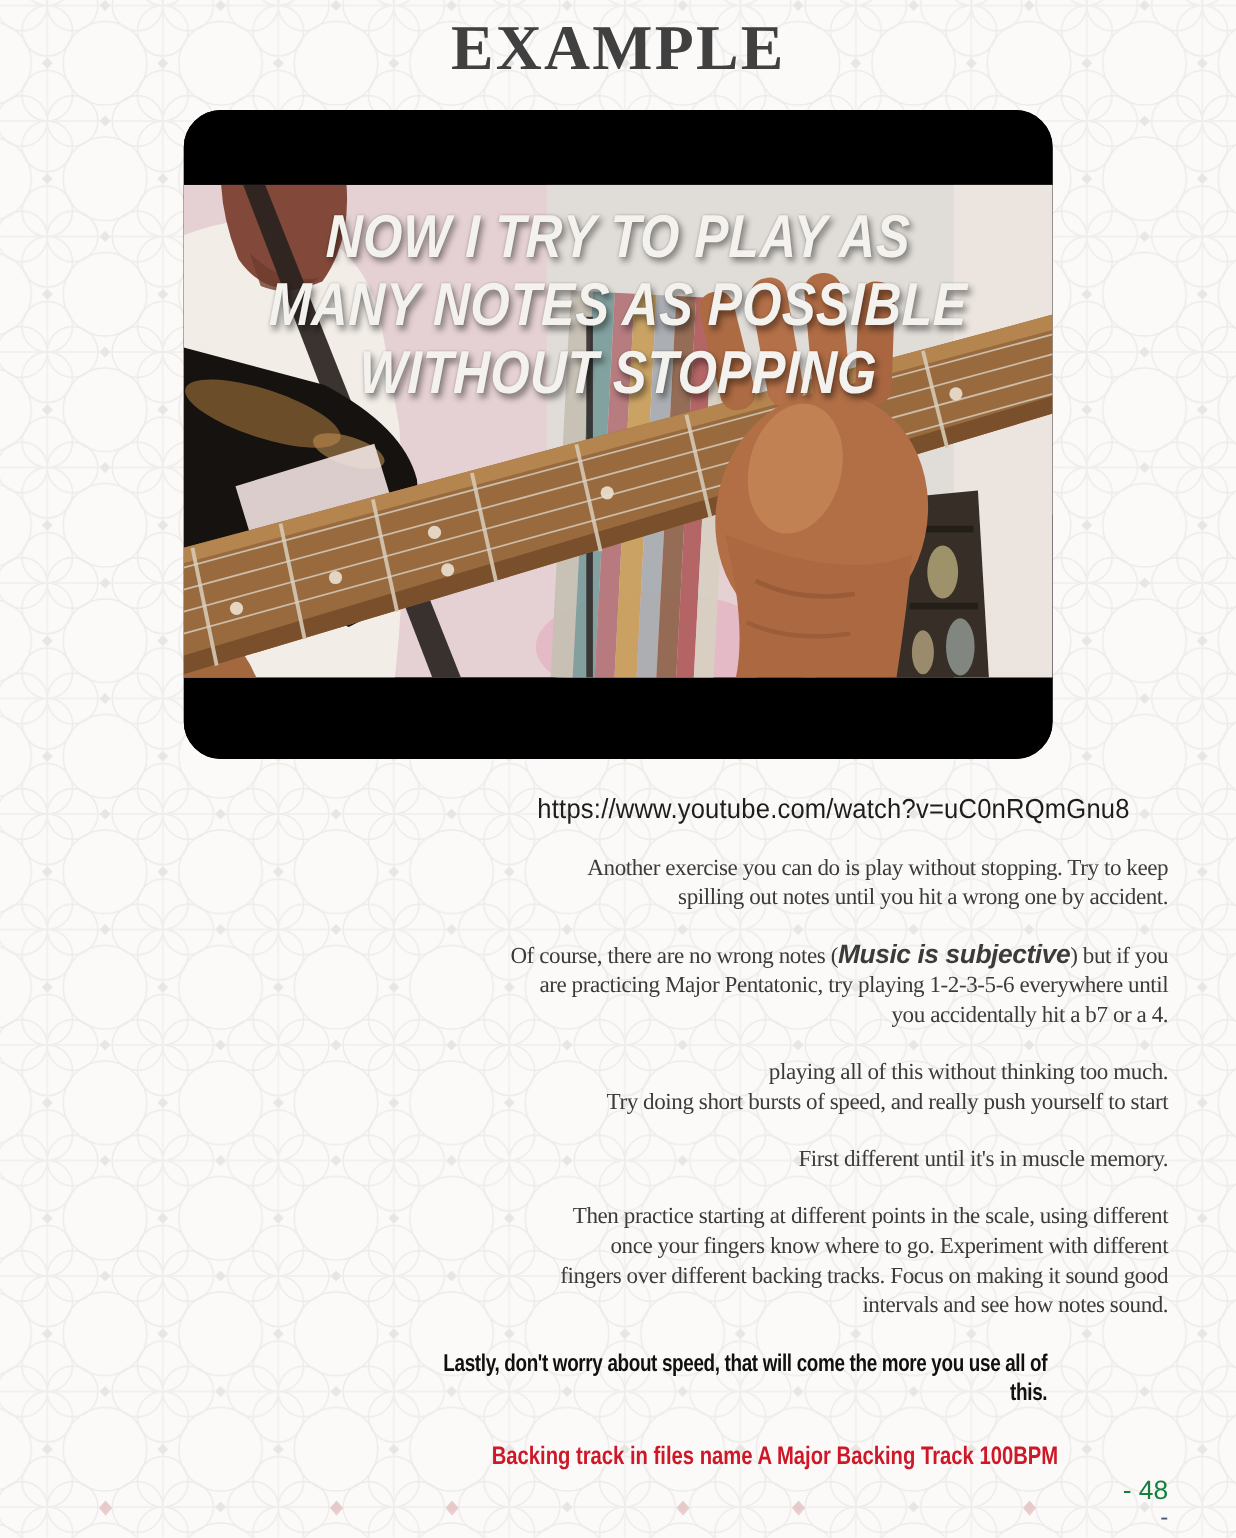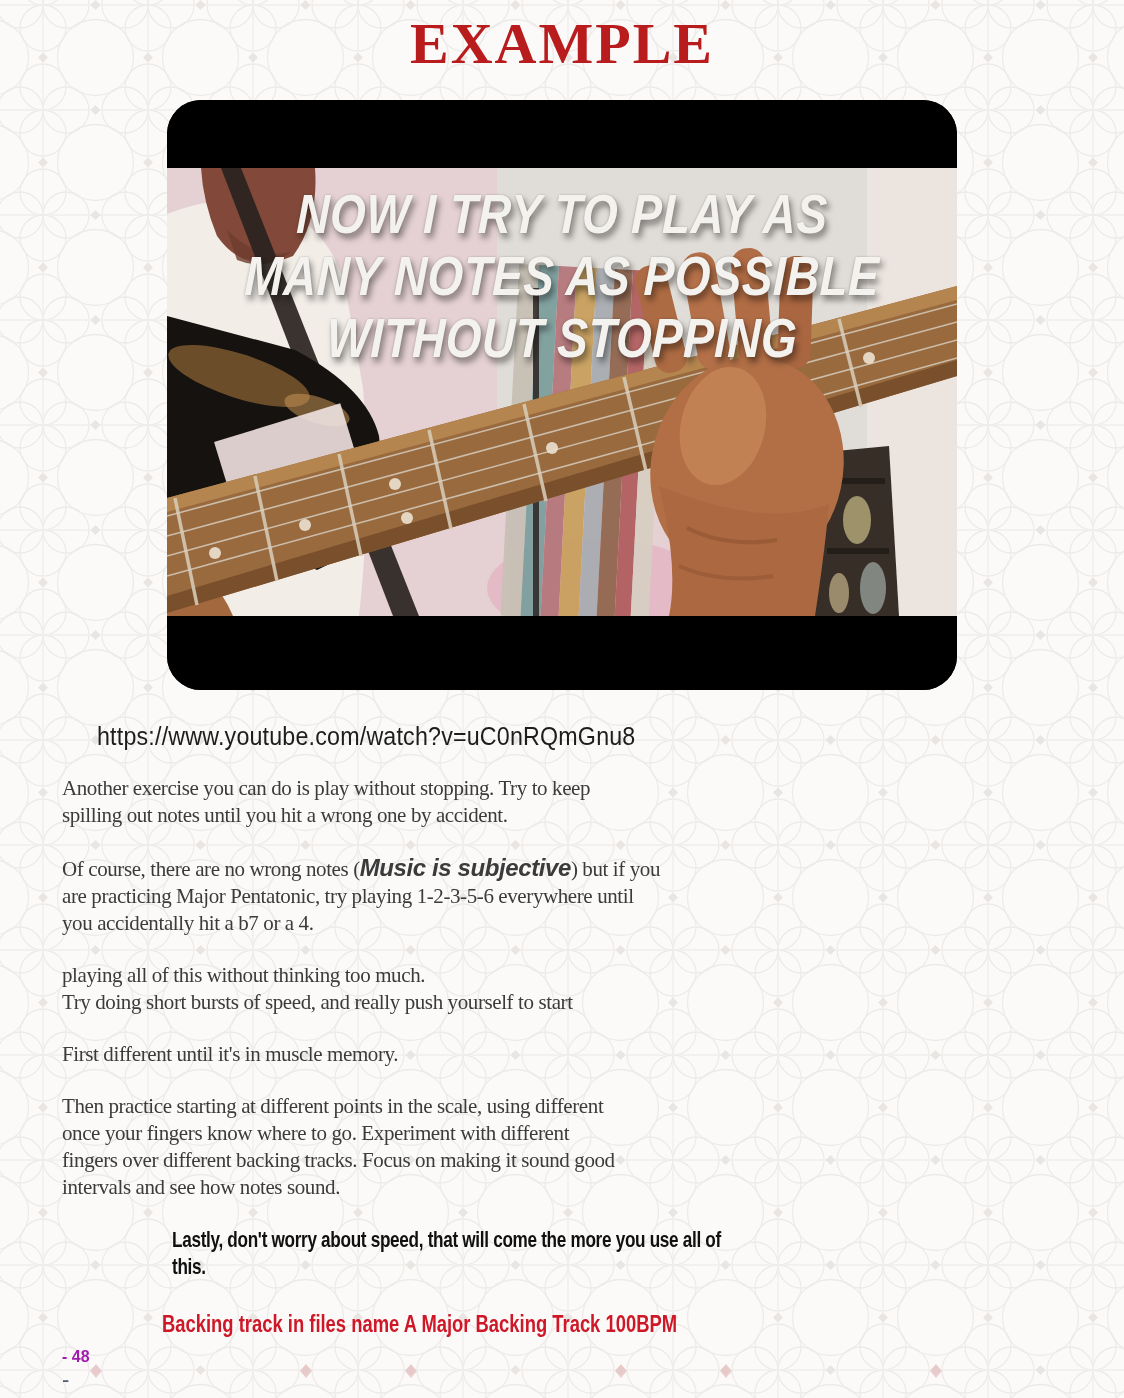--- a/index.html
+++ b/index.html
@@ -13,21 +13,21 @@
   .bg-pattern { position:absolute; left:0; top:0; z-index:0; }
   .page { position:relative; z-index:1; width:1124px; }
 
   .page-title {
     text-align:center;
     margin-top:10px;
     font-family:"Liberation Serif", serif;
     font-weight:bold;
     font-size:58px;
     letter-spacing:2px;
-    color:#b91c1c;
+    color:#404040;
   }
 
   .thumb {
     position:relative;
     width:790px; height:590px;
     margin:23px auto 0 auto;
     border-radius:34px;
     overflow:hidden;
     background:#000;
     cursor:pointer;
@@ -44,21 +44,21 @@
     font-weight:bold;
     font-size:51px;
     line-height:62px;
     color:#f4f2ef;
     letter-spacing:0.5px;
     transform:scale(0.9,1.08) skewX(-2deg);
     text-shadow:3px 4px 6px rgba(0,0,0,0.45), 0 0 2px rgba(0,0,0,0.25);
     white-space:nowrap;
   }
 
-  .content { width:1000px; margin:4px auto; text-align:left; color:#3b3b3b; }
+  .content { width:1000px; margin:4px auto; text-align:right; color:#3b3b3b; }
   .url-line {
     margin-top:32px; margin-bottom:22px;
     font-family:"Liberation Sans", sans-serif;
     font-size:25px;
     line-height:28px;
     letter-spacing:0.2px;
     color:#1d1d1d;
     transform:scaleX(0.93);
     transform-origin:center;
     white-space:nowrap;
@@ -88,24 +88,23 @@
     font-size:23px;
     line-height:27px;
     color:#ce1727;
     transform:scaleX(0.8);
     transform-origin:center;
     white-space:nowrap;
   }
   .page-num {
     margin-top:6px;
     font-family:"Liberation Sans", sans-serif;
-    font-size:16px;
+    font-size:24px;
     line-height:25px;
-    color:#a21caf;
-    font-weight:bold;
+    color:#15803d;
   }
   .page-num-cont {
     font-family:"Liberation Sans", sans-serif;
     font-size:22px;
     line-height:22px;
     color:#4d5b6e;
   }
 </style>
 </head>
 <body>

